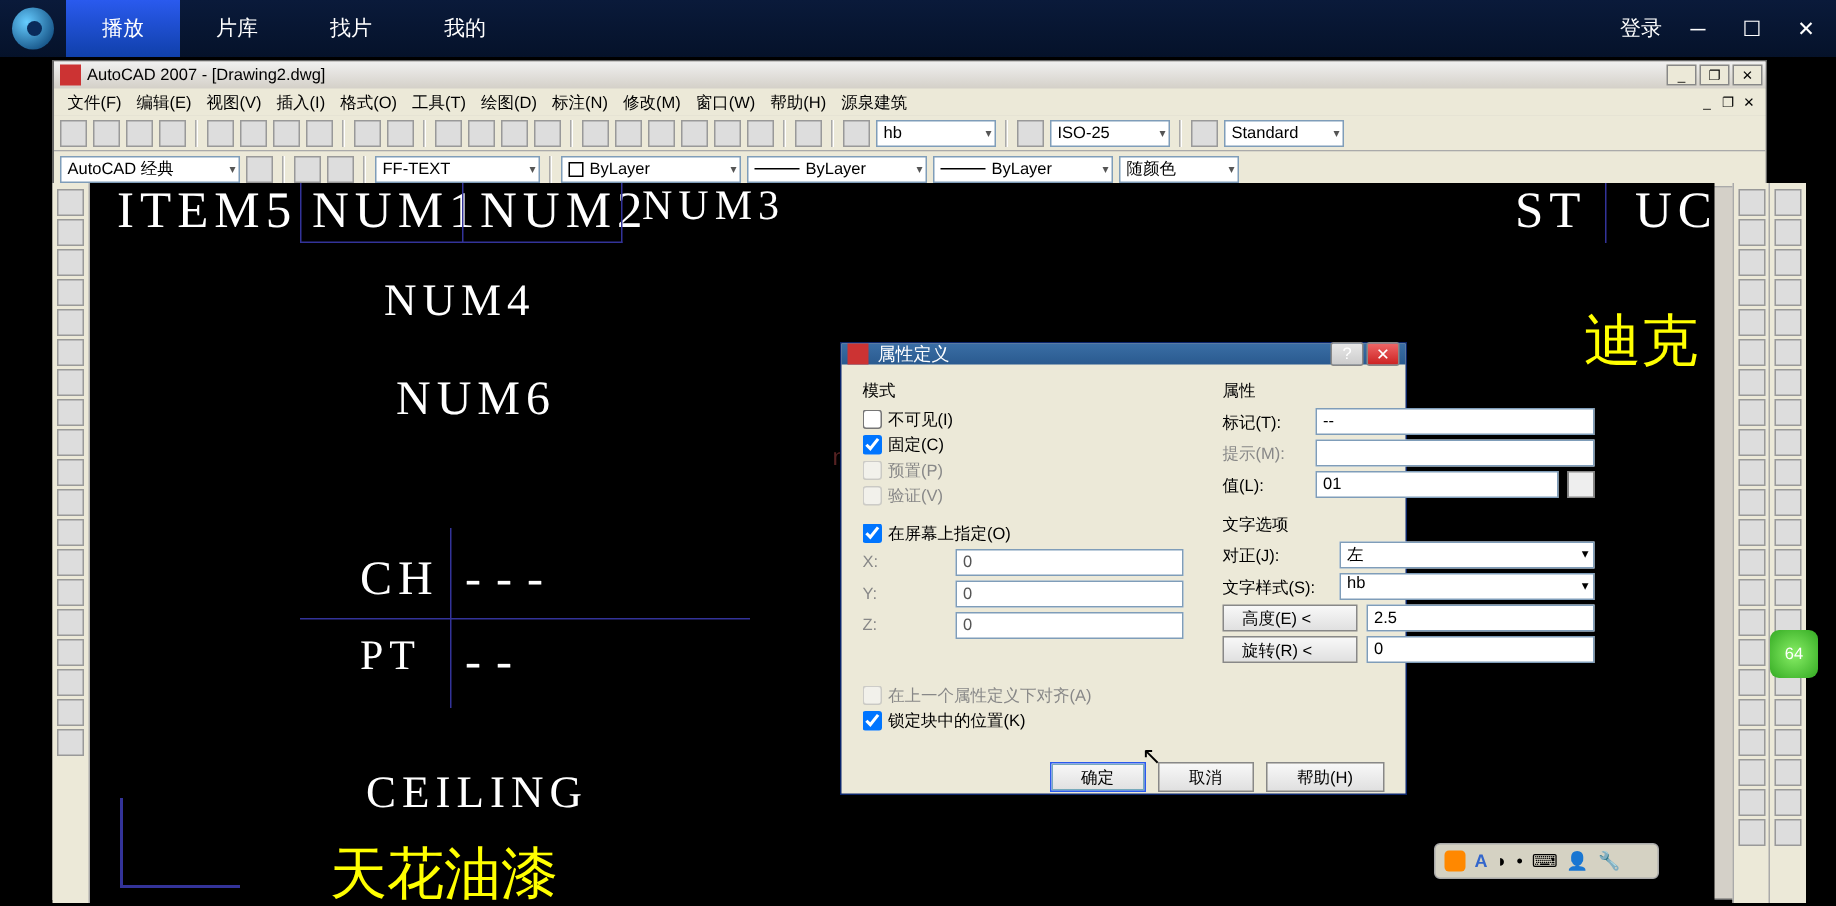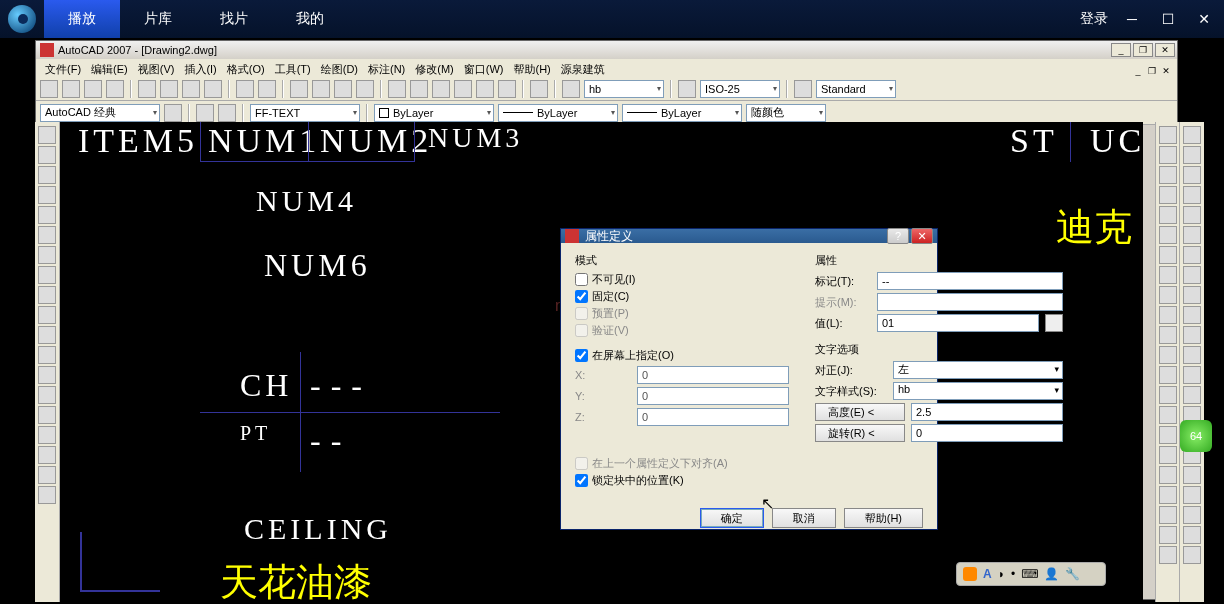--- a/index.html
+++ b/index.html
@@ -14,21 +14,21 @@
 .player-right { margin-left: auto; display: flex; align-items: center; gap: 12px; padding-right: 8px; }
 .win-btn { width: 24px; height: 24px; color: #fff; display: flex; align-items: center; justify-content: center; cursor: pointer; }
 
 
 .acad-frame { position: absolute; left: 35px; top: 40px; width: 1143px; height: 560px; background: #d4d0c8; border: 1px solid #666; }
 .acad-title { height: 18px; background: linear-gradient(#f0f0f0, #d4d0c8); display: flex; align-items: center; font-size: 11px; padding-left: 4px; color: #000; }
 .acad-title-icon { width: 14px; height: 14px; background: #c33; margin-right: 4px; }
 .acad-title-btns { margin-left: auto; display: flex; }
 .acad-title-btn { width: 20px; height: 14px; border: 1px solid #888; background: #ece9d8; font-size: 9px; display: flex; align-items: center; justify-content: center; margin-right: 2px; cursor: pointer; }
 
-.acad-menu { height: 18px; background: #ece9d8; display: flex; align-items: flex-end; font-size: 11px; color: #000; padding-left: 4px; }
+.acad-menu { height: 18px; background: #ece9d8; display: flex; align-items: center; font-size: 11px; color: #000; padding-left: 4px; }
 .acad-menu span { padding: 0 5px; cursor: pointer; }
 .acad-menu-btns { margin-left: auto; display: flex; padding-right: 4px;}
 .acad-menu-btn { width: 14px; height: 12px; font-size: 9px; display: flex; align-items: center; justify-content: center; cursor: pointer; }
 
 .toolbar-row { height: 24px; background: #ece9d8; border-bottom: 1px solid #aaa; display: flex; align-items: center; padding: 0 4px; gap: 4px; }
 .tb-icon { width: 18px; height: 18px; background: #ddd; border: 1px solid #999; cursor: pointer; }
 .tb-sep { width: 2px; height: 18px; border-left: 1px solid #aaa; border-right: 1px solid #fff; margin: 0 2px; }
 .tb-combo { height: 18px; border: 1px solid #7f9db9; background: #fff; font-size: 11px; padding: 0 14px 0 4px; display: flex; align-items: center; position: relative; cursor: pointer; }
 .tb-combo::after { content: "▾"; position: absolute; right: 2px; font-size: 8px; color: #555; }
 .tb-combo.wide { min-width: 100px; }
@@ -260,21 +260,21 @@
 
 <div class="canvas-area">
   <div class="canvas-text" style="left:18px;top:0;font-size:34px">ITEM5</div>
   <div class="canvas-text" style="left:148px;top:0;font-size:34px">NUM1</div>
   <div class="canvas-text" style="left:260px;top:0;font-size:34px">NUM2</div>
   <div class="canvas-text" style="left:368px;top:0;font-size:28px">NUM3</div>
   <div class="canvas-text" style="left:196px;top:62px;font-size:30px">NUM4</div>
   <div class="canvas-text" style="left:204px;top:125px;font-size:32px">NUM6</div>
   <div class="canvas-text" style="left:180px;top:245px;font-size:32px">CH</div>
   <div class="canvas-text" style="left:250px;top:245px;font-size:32px;letter-spacing:10px">---</div>
-  <div class="canvas-text" style="left:180px;top:300px;font-size:20px">PT</div>
+  <div class="canvas-text" style="left:180px;top:300px;font-size:28px">PT</div>
   <div class="canvas-text" style="left:250px;top:300px;font-size:32px;letter-spacing:10px">--</div>
   <div class="canvas-text" style="left:184px;top:390px;font-size:30px">CEILING</div>
   <div class="canvas-text yellow" style="left:160px;top:435px;font-size:38px">天花油漆</div>
   <div class="canvas-text" style="left:950px;top:0;font-size:34px">ST</div>
   <div class="canvas-text" style="left:1030px;top:0;font-size:34px">UC</div>
   <div class="canvas-text yellow" style="left:996px;top:80px;font-size:38px">迪克</div>
 
   <div style="position:absolute;left:140px;top:0;width:215px;height:40px;border:1px solid #339;border-top:none"></div>
   <div style="position:absolute;left:248px;top:0;width:1px;height:40px;background:#339"></div>
   <div style="position:absolute;left:140px;top:290px;width:300px;height:1px;background:#339"></div>

